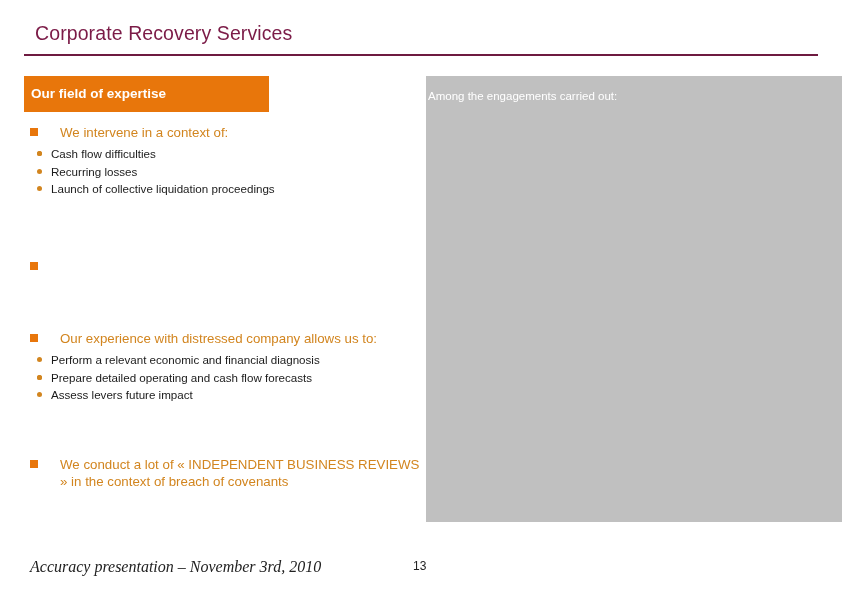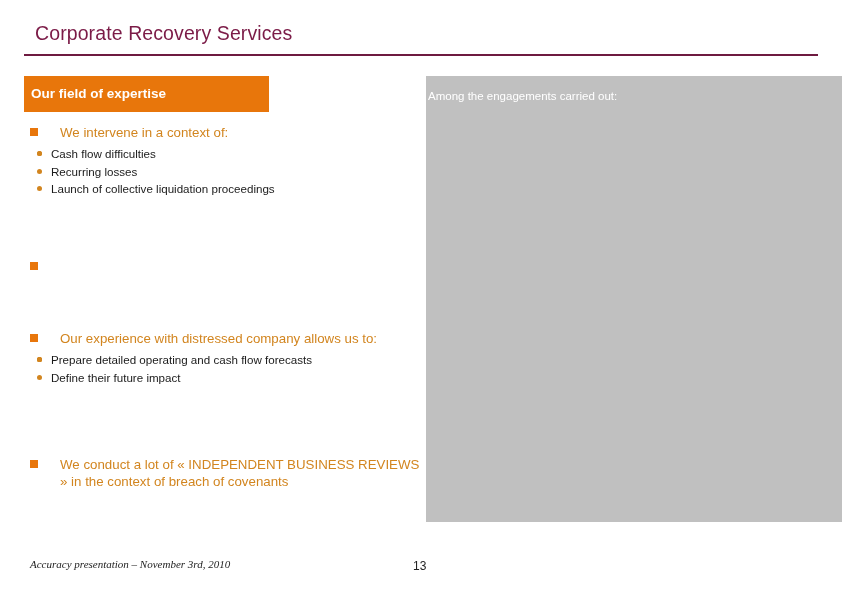--- a/index.html
+++ b/index.html
@@ -130,21 +130,21 @@
 
   .multi-line { white-space: normal; }
 
   
   #footer-note {
     position: absolute;
     left: 30px;
     top: 558px;
     font-family: "Liberation Serif", serif;
     font-style: italic;
-    font-size: 11px;
+    font-size: 16px;
     color: #222222;
     white-space: nowrap;
   }
   #page-number {
     position: absolute;
     left: 413px;
     top: 559px;
     font-size: 12px;
     color: #222222;
   }
@@ -184,24 +184,24 @@
       <span class="sq"></span>
     </div>
   </div>
 
   <div class="section" id="sec-experience">
     <div class="section-head">
       <span class="sq"></span>
       <span>Our experience with distressed company allows us to:</span>
     </div>
     <ul class="bullets">
-      <li><span class="dot"></span></li>
+      <li><span class="dot"></span><span>Perform a relevant economic and financial diagnosis</span></li>
       <li><span class="dot"></span></li>
       <li><span class="dot"></span><span>Prepare detailed operating and cash flow forecasts</span></li>
-      <li><span class="dot"></span><span>Define their future impact</span></li>
+      <li><span class="dot"></span><span>Assess levers future impact</span></li>
     </ul>
   </div>
 
   <div class="section" id="sec-ibr">
     <div class="section-head multi-line">
       <span class="sq"></span>
       <span>We conduct a lot of « INDEPENDENT BUSINESS REVIEWS » in the context of breach of covenants</span>
     </div>
   </div>
 

